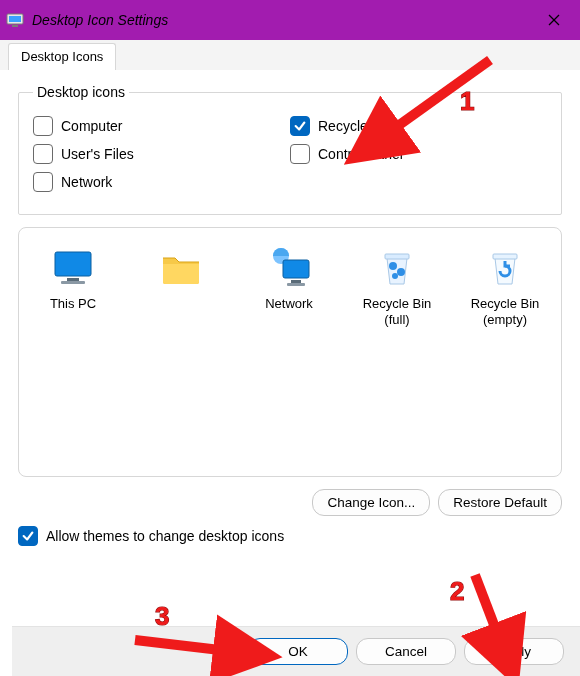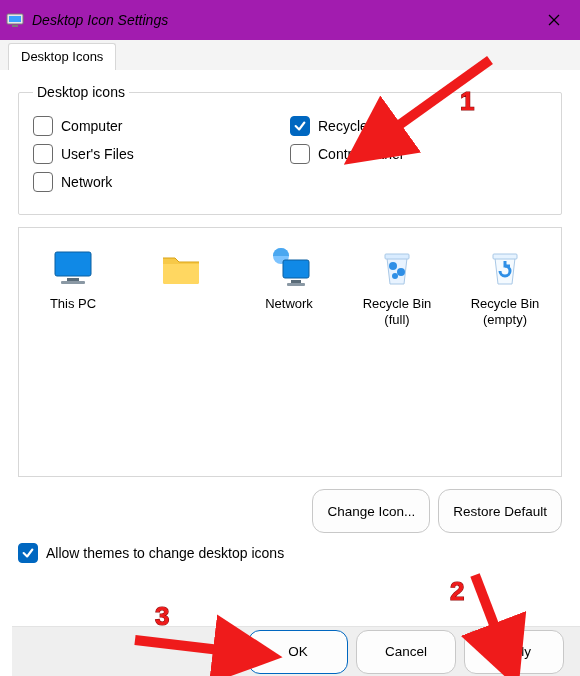--- a/index.html
+++ b/index.html
@@ -29,34 +29,34 @@
   .chk-col { flex:1; }
   .chk { display:flex; align-items:center; margin:8px 0; cursor:pointer; }
   .chk .box {
     width:20px; height:20px; border:1.5px solid #6a6a6a; border-radius:4px;
     margin-right:8px; display:flex; align-items:center; justify-content:center; flex:0 0 20px;
   }
   .chk.checked .box { background:#0067c0; border-color:#0067c0; }
   .chk.checked .box svg { display:block; }
   .chk .box svg { display:none; }
   .icon-grid {
-    border:1px solid #d7d7d7; border-radius:0;
+    border:1px solid #d7d7d7; border-radius:8px;
     min-height:250px; padding:10px 0 10px 0;
     display:flex; flex-wrap:wrap; align-content:flex-start;
     margin-bottom:12px;
   }
   .icon-item {
     width:108px; text-align:center; padding:6px 4px;
     cursor:pointer;
   }
   .icon-item .picto { width:48px; height:48px; margin:0 auto 4px auto; display:flex; align-items:center; justify-content:center; }
   .icon-item .lbl { font-size:13px; line-height:1.25; white-space:pre-line; }
   .btn-row { display:flex; justify-content:flex-end; gap:8px; margin-bottom:10px; }
   .btn {
-    min-width:100px; height:44px; padding:0 14px;
+    min-width:100px; height:27px; padding:0 14px;
     background:#fdfdfd; border:1px solid #c8c8c8; border-radius:12px;
     font-size:13.5px; display:flex; align-items:center; justify-content:center; cursor:pointer;
   }
   .btn.primary { border-color:#0067c0; }
   .bottombar {
     position:absolute; left:12px; right:0; bottom:0;
     height:50px; background:#efefef; border-top:1px solid #e3e3e3;
     display:flex; align-items:center; justify-content:flex-end;
     padding:0 16px; gap:8px;
   }

